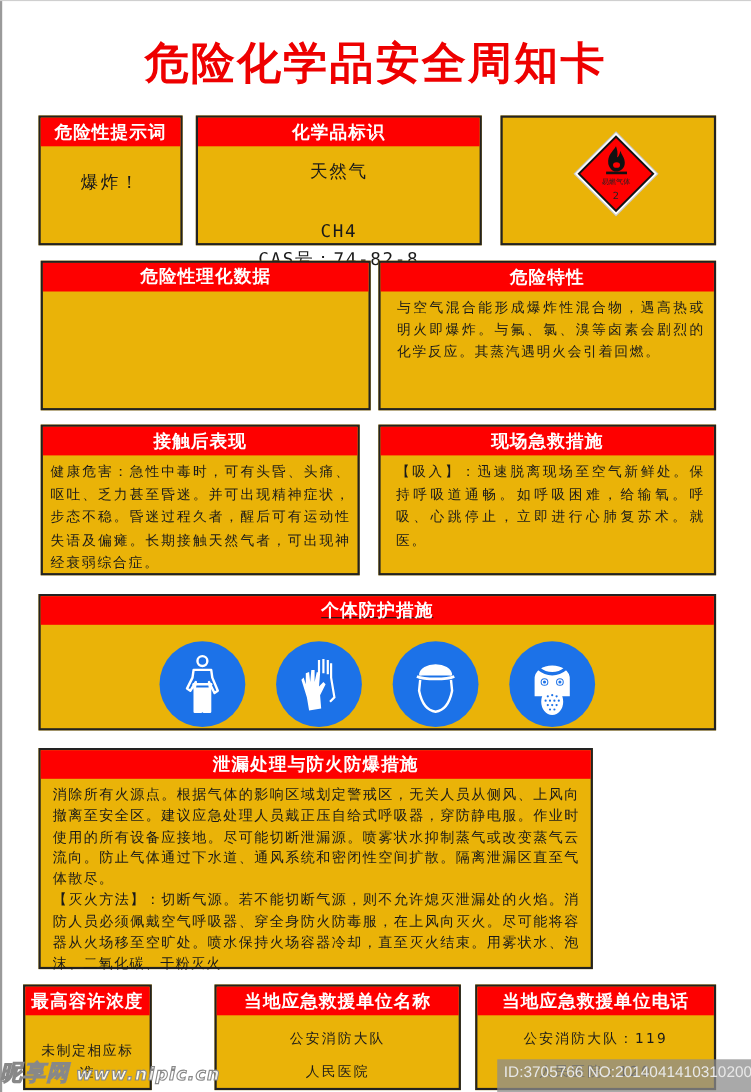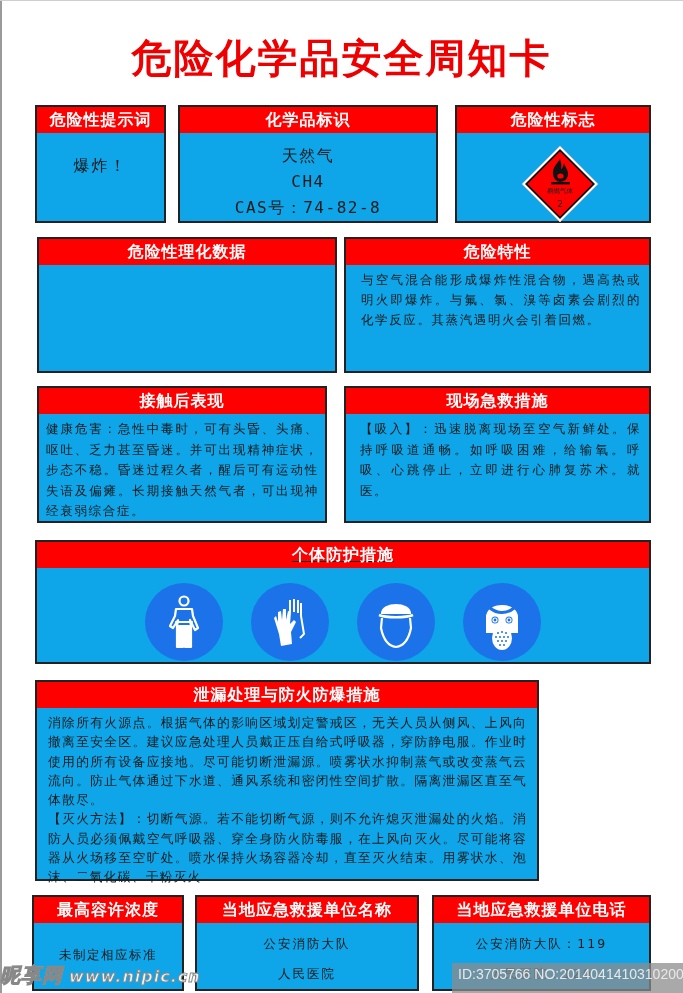--- a/index.html
+++ b/index.html
@@ -2,21 +2,21 @@
 <html><head>
 <meta charset="utf-8">
 <style>
   * { box-sizing: border-box; margin: 0; padding: 0; }
   html, body { width: 683px; height: 993px; background: #ffffff; overflow: hidden; }
   body { position: relative; font-family: "DejaVu Sans", "Liberation Sans", sans-serif; color: #1a1a1a; }
   .frame-left { position: absolute; left: 0; top: 0; width: 2px; height: 993px; background: #9a9a9a; }
   .frame-top { position: absolute; left: 0; top: 0; width: 683px; height: 1px; background: #cfcfcf; }
   .title { position: absolute; left: 0; top: 30px; width: 683px; text-align: center;
            font-size: 40px; font-weight: bold; color: #ee0000; letter-spacing: 2px; line-height: 56px; }
-  .box { position: absolute; border: 2px solid #222; background: #0ea5e9; }
+  .box { position: absolute; border: 2px solid #222; background: #eab308; }
   .box .hdr { background: #fe0000; color: #fff; font-weight: bold; text-align: center;
               height: 26px; line-height: 26px; font-size: 16px; letter-spacing: 1px; white-space: nowrap; overflow: hidden; }
   .box .body { padding: 6px 8px; font-size: 13px; line-height: 20px; }
   .center { text-align: center; }
   .body.para { letter-spacing: 1.2px; text-align: justify; }
   .row-line { display: block; white-space: nowrap; }
   .ppe-row { display: flex; justify-content: center; gap: 28px; padding-top: 15px; }
   .ppe-icon { width: 78px; height: 78px; border-radius: 50%; background: #1c72e8; display: flex;
               align-items: center; justify-content: center; }
   .ppe-icon svg { width: 60px; height: 60px; }
@@ -41,27 +41,26 @@
   <div class="hdr">危险性提示词</div>
   <div class="body center" style="padding-top:20px; font-size:16px; line-height:25px; letter-spacing:2px;">
     <span class="row-line">爆炸！</span>
   </div>
 </div>
 
 <div class="box" style="left:178px; top:105px; width:260px; height:118px;">
   <div class="hdr">化学品标识</div>
   <div class="body center" style="padding-top:10px; font-size:16px; line-height:26px; letter-spacing:1.5px;">
     <span class="row-line">天然气</span>
-    <span class="row-line" style="font-family:'DejaVu Sans Mono', monospace;">CH4</span>
+    <span class="row-line" style="font-family:'DejaVu Sans Mono', monospace;margin-top:28px;">CH4</span>
     <span class="row-line" style="font-family:'DejaVu Sans Mono', monospace;">CAS号：74-82-8</span>
   </div>
 </div>
 
 <div class="box" style="left:455px; top:105px; width:196px; height:118px;">
-  <div class="hdr">危险性标志</div>
   <div class="ghs">
     <svg width="78" height="78" viewBox="0 0 78 78">
       <polygon points="39,1 77,39 39,77 1,39" fill="#ffffff" stroke="#c8c8c8" stroke-width="1"></polygon>
       <polygon points="39,4 74,39 39,74 4,39" fill="#111"></polygon>
       <polygon points="39,6.5 71.5,39 39,71.5 6.5,39" fill="#fe0000"></polygon>
       <path d="M39 14 C36 19 31 22 32 30 C33 34 36 37 39 37 C43 37 47 34 47 29 C47 24 44 22 43 18 C42 22 41 24 40 24 C41 20 40 17 39 14 Z" fill="#111"></path>
       <ellipse cx="39.5" cy="31" rx="3.2" ry="2.6" fill="#fe0000"></ellipse>
       <rect x="30" y="37" width="19" height="2.4" fill="#111"></rect>
       <text x="39" y="48" font-size="6.5" text-anchor="middle" fill="#222">易燃气体</text>
       <text x="39" y="62" font-size="9" text-anchor="middle" fill="#222">2</text>
@@ -141,21 +140,21 @@
 </div>
 
 <div class="box" style="left:35px; top:680px; width:504px; height:201px;">
   <div class="hdr">泄漏处理与防火防爆措施</div>
   <div class="body" style="padding:5px 10px 5px 11px; font-size:12.8px; line-height:19.3px; letter-spacing:1.15px; text-align:justify;">
     <p>消除所有火源点。根据气体的影响区域划定警戒区，无关人员从侧风、上风向撤离至安全区。建议应急处理人员戴正压自给式呼吸器，穿防静电服。作业时使用的所有设备应接地。尽可能切断泄漏源。喷雾状水抑制蒸气或改变蒸气云流向。防止气体通过下水道、通风系统和密闭性空间扩散。隔离泄漏区直至气体散尽。</p>
     <p>【灭火方法】：切断气源。若不能切断气源，则不允许熄灭泄漏处的火焰。消防人员必须佩戴空气呼吸器、穿全身防火防毒服，在上风向灭火。尽可能将容器从火场移至空旷处。喷水保持火场容器冷却，直至灭火结束。用雾状水、泡沫、二氧化碳、干粉灭火</p>
   </div>
 </div>
 
-<div class="box" style="left:32px; top:895px; width:152px; height:96px;">
+<div class="box" style="left:21px; top:895px; width:117px; height:96px;">
   <div class="hdr">最高容许浓度</div>
   <div class="body center" style="padding-top:22px; font-size:12.5px; letter-spacing:1.5px;">未制定相应标准</div>
 </div>
 
 <div class="box" style="left:195px; top:895px; width:224px; height:96px;">
   <div class="hdr">当地应急救援单位名称</div>
   <div class="body center" style="padding-top:6px; font-size:12.5px; line-height:30px; letter-spacing:2px;">
     <span class="row-line">公安消防大队</span>
     <span class="row-line">人民医院</span>
   </div>

